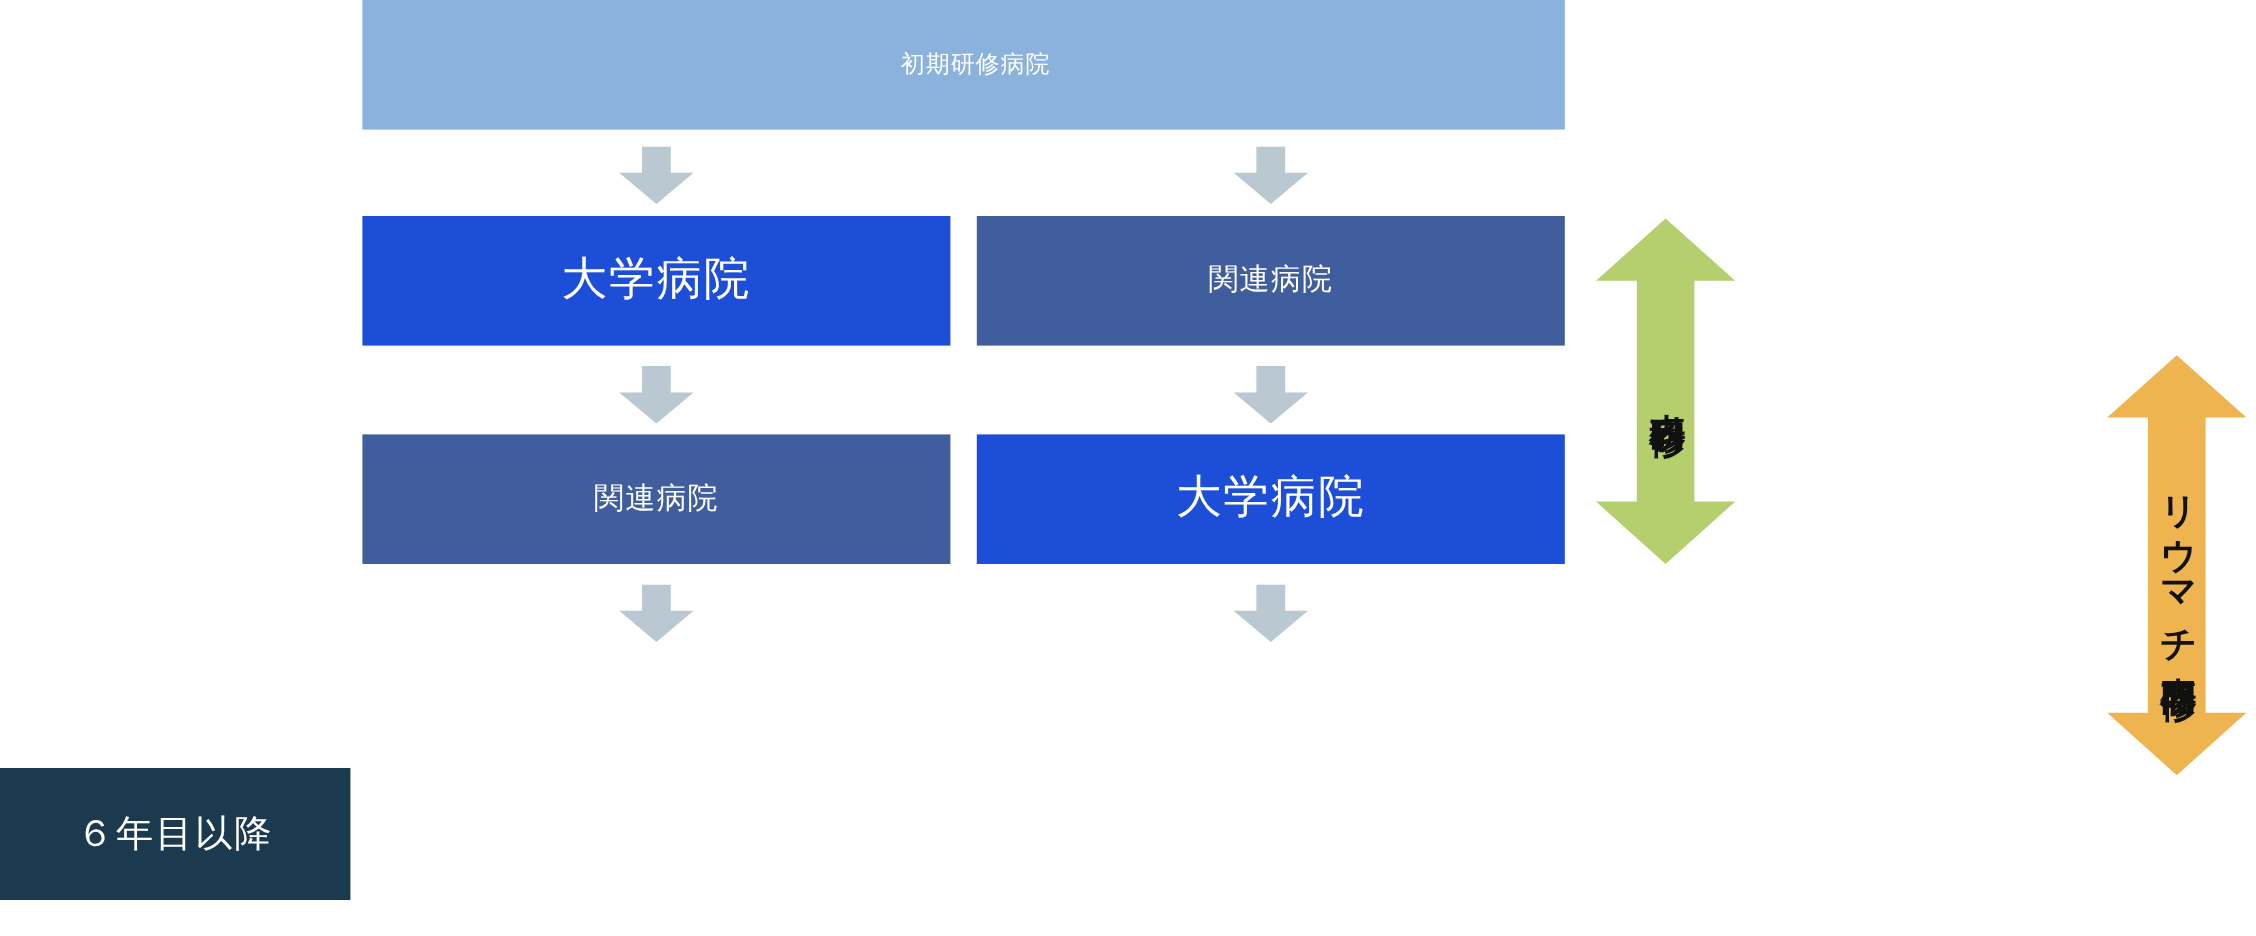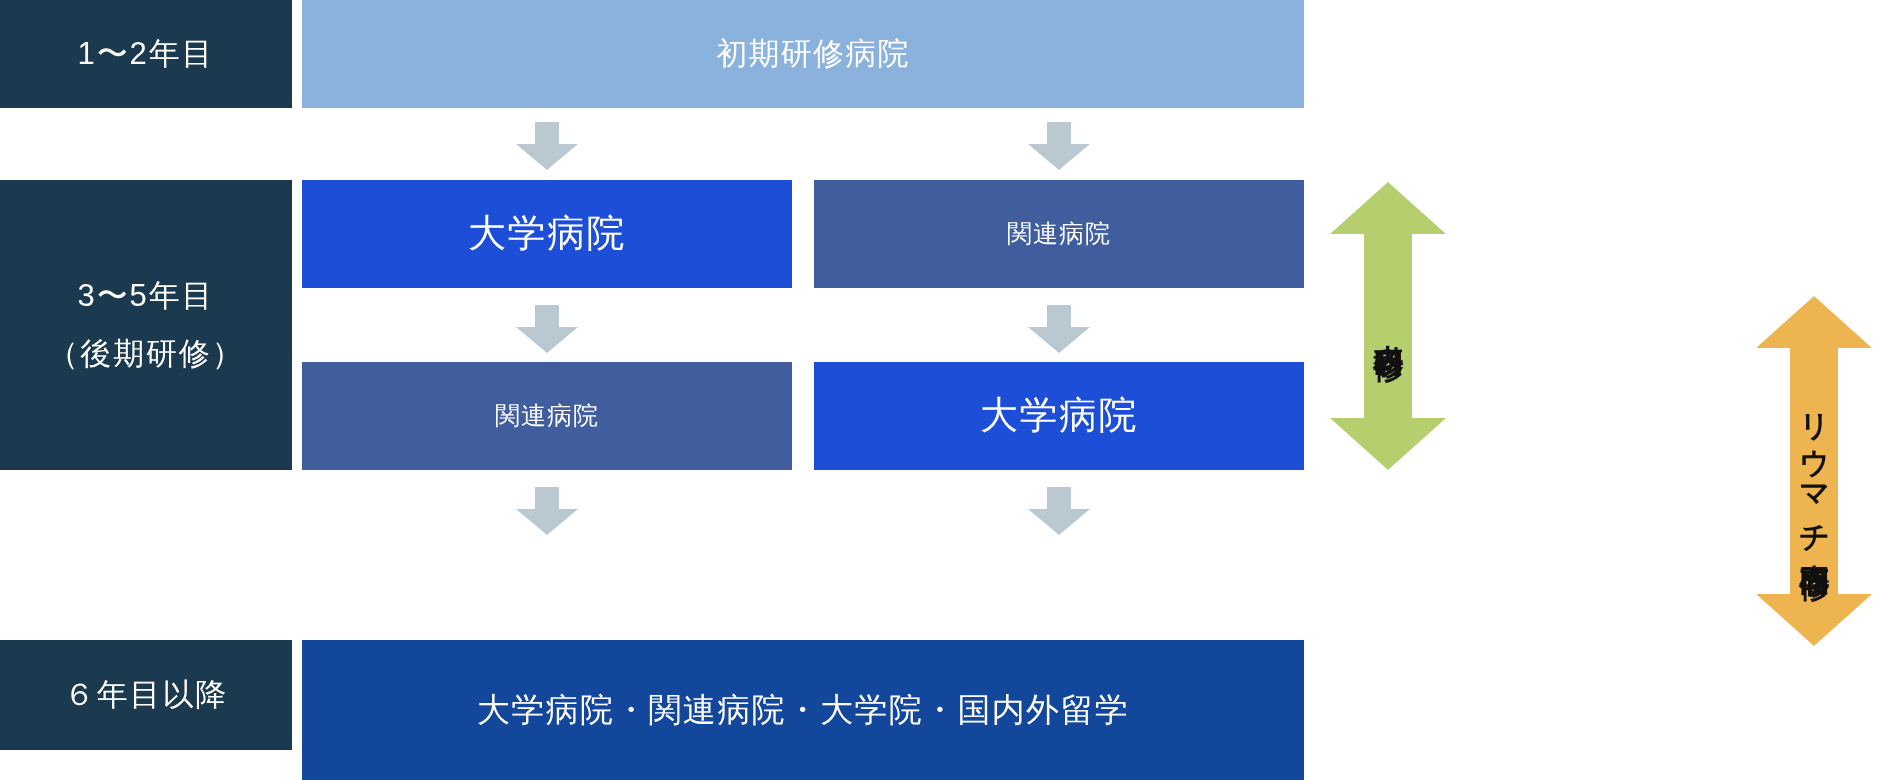--- a/index.html
+++ b/index.html
@@ -38,21 +38,21 @@
   .stage-label {
     background: #1b3a4f;
     color: #ffffff;
     flex-direction: column;
     font-size: 31px;
     letter-spacing: 0.06em;
   }
   .stage-label .l2 { margin-top: 16px; }
 
   
-  .box-lightblue { background: #8ab2dd; font-size: 31px; padding-left: 20px; }
+  .box-lightblue { background: #8ab2dd; font-size: 20px; padding-left: 20px; }
   .box-teal      { background: #1d4ed8; font-size: 38px; }
   .box-indigo    { background: #405d9e; font-size: 25px; }
   .box-deepblue  { background: #13479b; font-size: 33px; }
 
   
   .down-arrow { width: 62px; height: 48px; }
   .down-arrow svg { display: block; width: 100%; height: 100%; }
 
   
   .v-arrow { }
@@ -70,28 +70,21 @@
     text-orientation: upright;
     letter-spacing: 0.10em;
     white-space: nowrap;
   }
 </style>
 </head>
 <body>
 
 <div id="stage">
 
-  <div class="abs cell stage-label" style="left:0px; top:0px; width:292px; height:108px;">
-    <span class="l1">1〜2年目</span>
-  </div>
 
-  <div class="abs cell stage-label" style="left:0px; top:180px; width:292px; height:290px;">
-    <span class="l1">3〜5年目</span>
-    <span class="l2">（後期研修）</span>
-  </div>
 
   <div class="abs cell stage-label" style="left:0px; top:640px; width:292px; height:110px;">
     <span class="l1">６年目以降</span>
   </div>
 
   <div class="abs cell box-lightblue" style="left:302px; top:0px; width:1002px; height:108px;">
     <span>初期研修病院</span>
   </div>
 
   <div class="abs down-arrow" style="left:516px; top:122px;">
@@ -134,23 +127,20 @@
     <svg viewBox="0 0 62 48" preserveAspectRatio="none" aria-hidden="true">
       <polygon points="19,0 43,0 43,22 62,22 31,48 0,22 19,22" fill="#b9c8d1"></polygon>
     </svg>
   </div>
   <div class="abs down-arrow" style="left:1028px; top:487px;">
     <svg viewBox="0 0 62 48" preserveAspectRatio="none" aria-hidden="true">
       <polygon points="19,0 43,0 43,22 62,22 31,48 0,22 19,22" fill="#b9c8d1"></polygon>
     </svg>
   </div>
 
-  <div class="abs cell box-deepblue" style="left:302px; top:640px; width:1002px; height:140px;">
-    <span>大学病院・関連病院・大学院・国内外留学</span>
-  </div>
 
   <div class="abs v-arrow" style="left:1330px; top:182px; width:116px; height:288px;">
     <svg viewBox="0 0 116 288" preserveAspectRatio="none" aria-hidden="true">
       <polygon fill="#b5cf6e" points="58,0 116,52 82,52 82,236 116,236 58,288 0,236 34,236 34,52 0,52"></polygon>
     </svg>
   </div>
   <div class="v-arrow-text" style="left:1330px; top:182px; width:116px; height:288px;">内科研修</div>
 
   <div class="abs v-arrow" style="left:1756px; top:296px; width:116px; height:350px;">
     <svg viewBox="0 0 116 350" preserveAspectRatio="none" aria-hidden="true">

